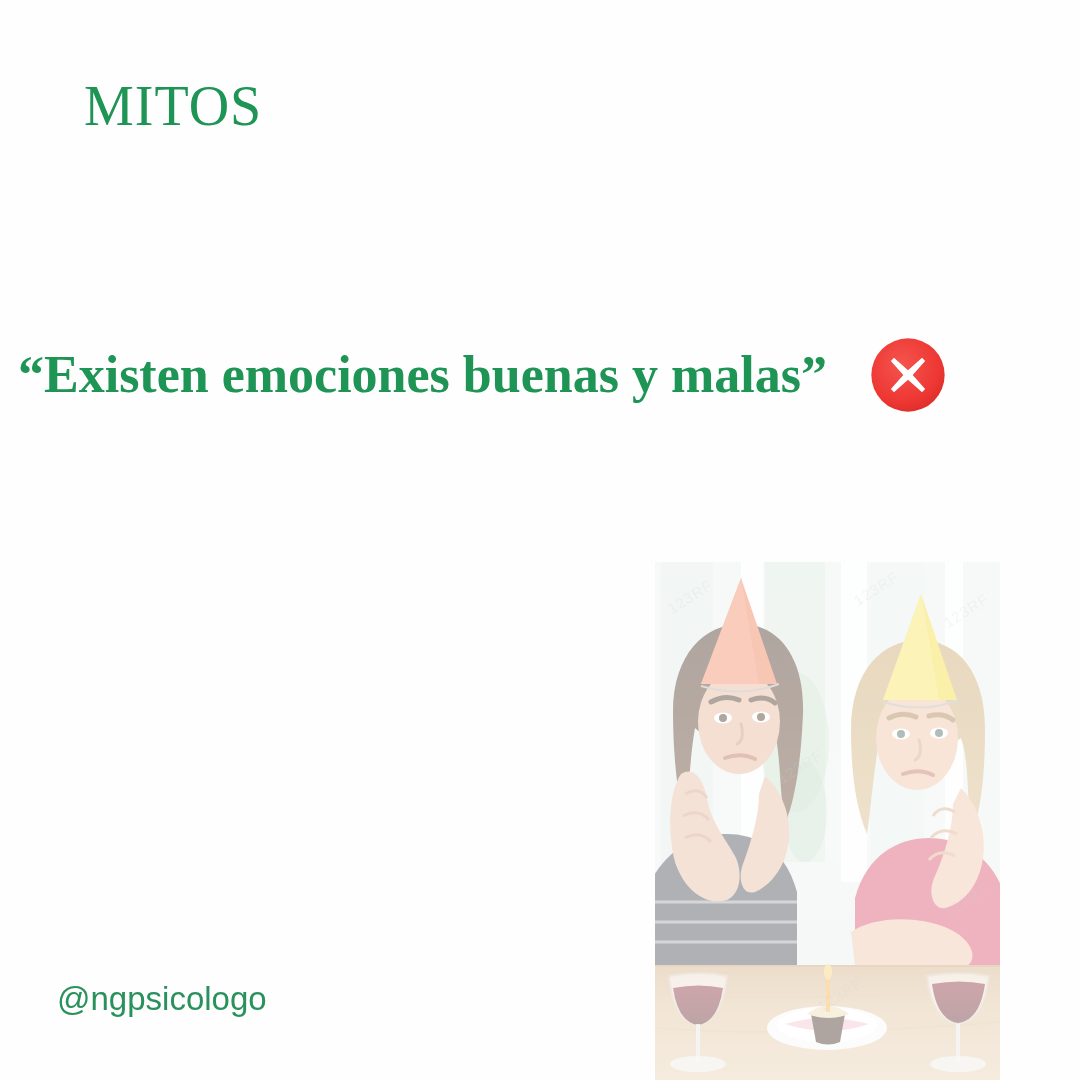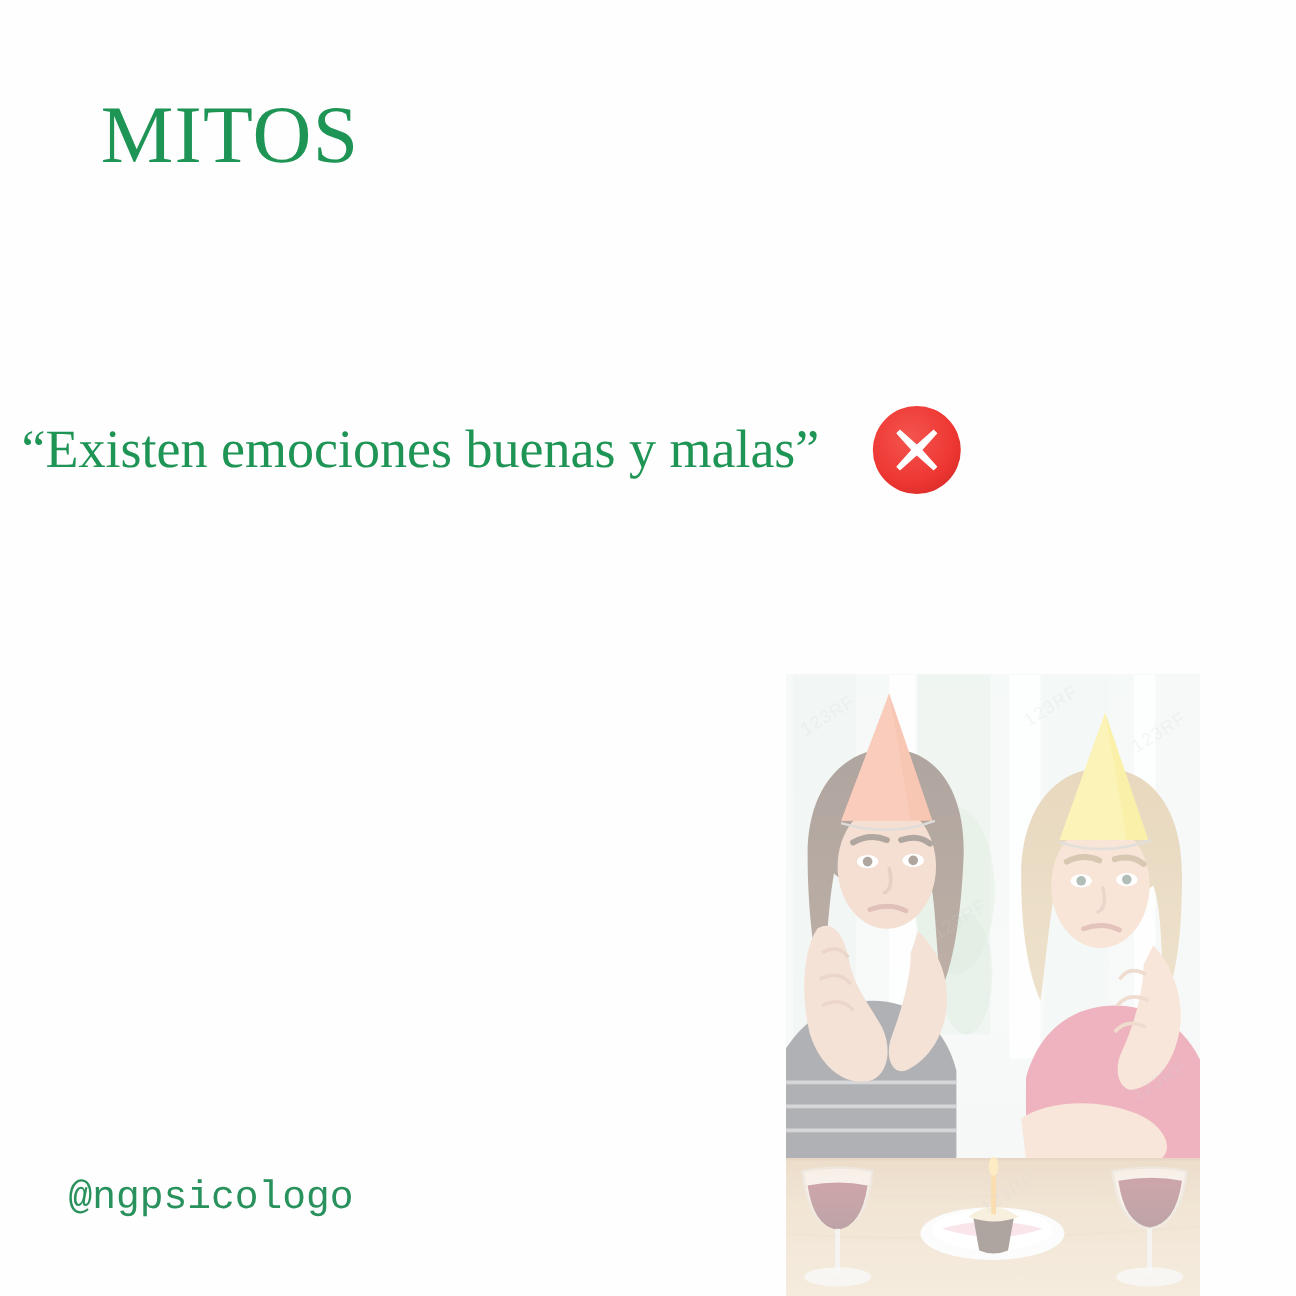--- a/index.html
+++ b/index.html
@@ -15,21 +15,21 @@
     overflow: hidden;
     font-family: "Liberation Serif", "DejaVu Serif", serif;
   }
 
   
   #title {
     position: absolute;
     left: 84px;
     top: 78px;
     font-family: "Liberation Serif", "DejaVu Serif", serif;
-    font-size: 68px;
+    font-size: 56px;
     line-height: 1.0;
     letter-spacing: 1px;
     color: #1e9455;
     white-space: nowrap;
   }
 
   
   .myth-row {
     position: absolute;
     display: flex;
@@ -43,21 +43,22 @@
     white-space: pre-line;
   }
 
   #myth-1 {
     left: 18px;
     top: 336px;
     width: 920px;
   }
   #myth-1 .myth-text {
     white-space: nowrap;
-    font-size: 45px;
+    font-size: 52px;
+    font-weight: bold;
   }
   #myth-1 .cross-wrap { margin-left: 42px; }
 
   #myth-2 {
     left: 22px;
     top: 453px;
     width: 640px;
   }
   #myth-2 .myth-text {
     width: 500px;
@@ -74,21 +75,21 @@
     line-height: 0;
   }
   .cross-1 { width: 78px; height: 78px; }
   .cross-2 { width: 84px; height: 84px; }
 
   
   #handle {
     position: absolute;
     left: 57px;
     top: 980px;
-    font-family: Liberation Mono, monospace;
+    font-family: Liberation Sans, sans-serif;
     font-size: 33px;
     color: #28915c;
     white-space: nowrap;
   }
 
   
   #photo {
     position: absolute;
     left: 655px;
     top: 562px;

